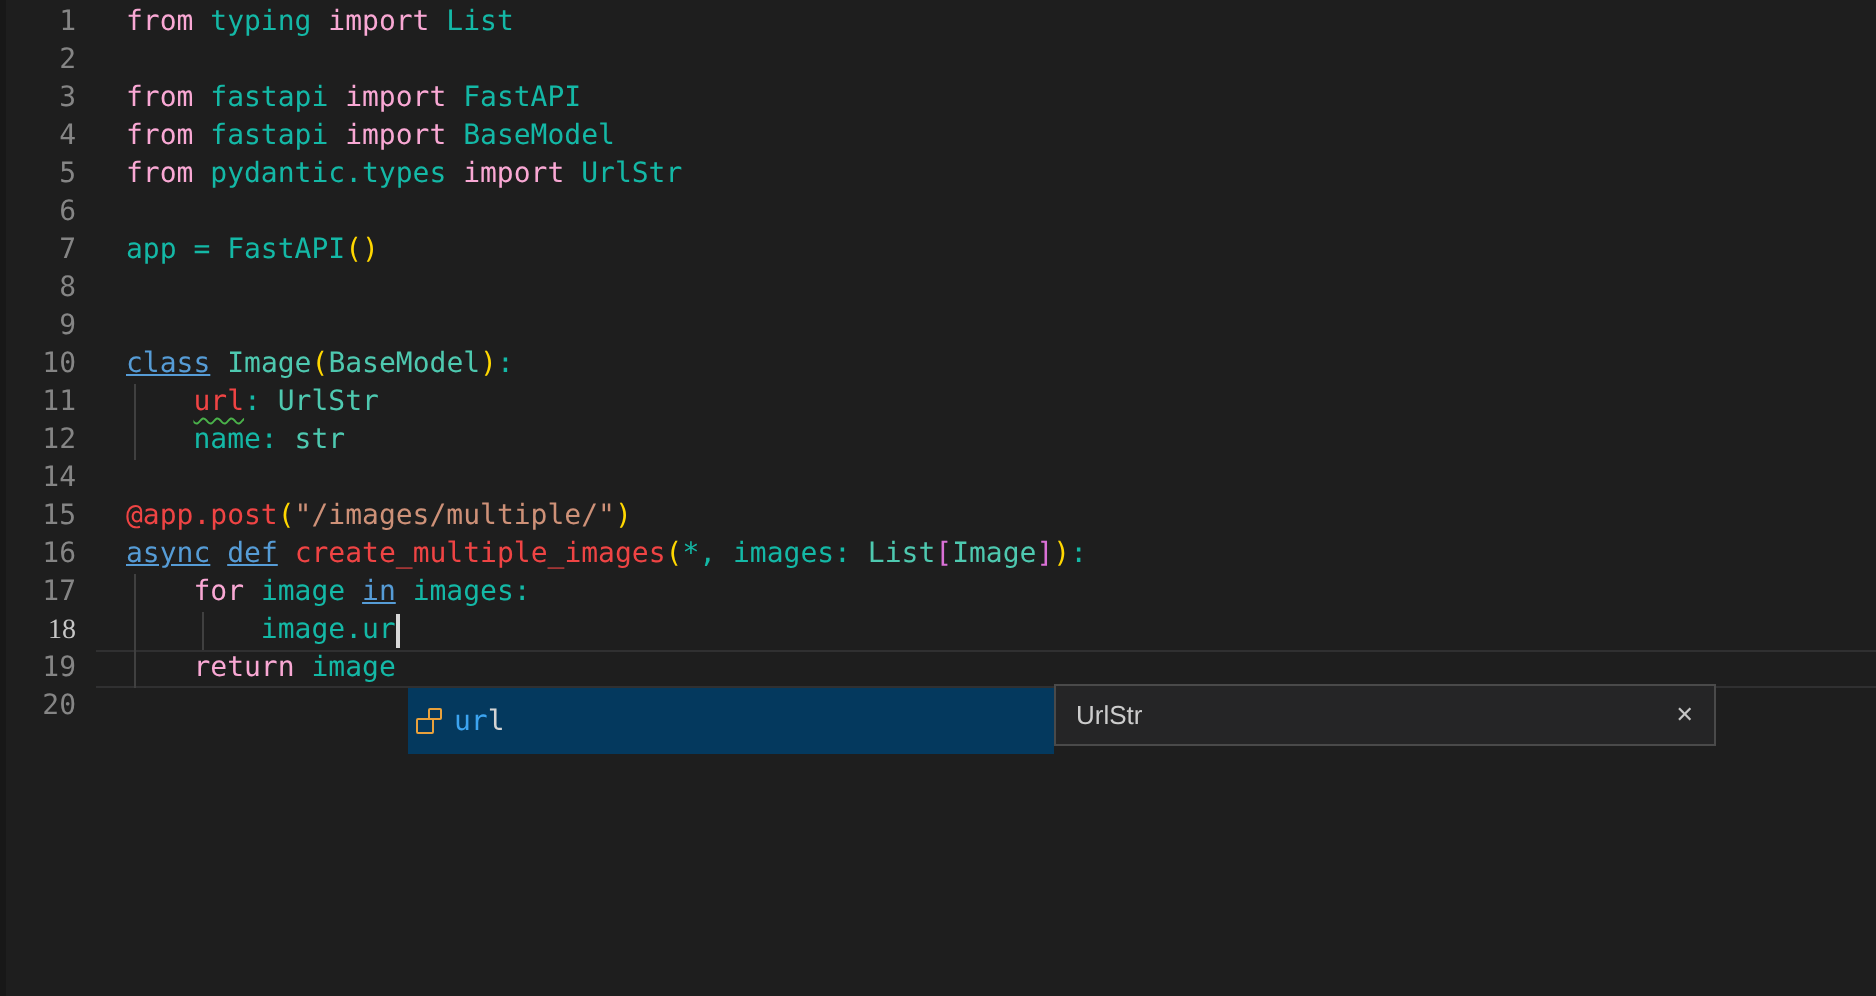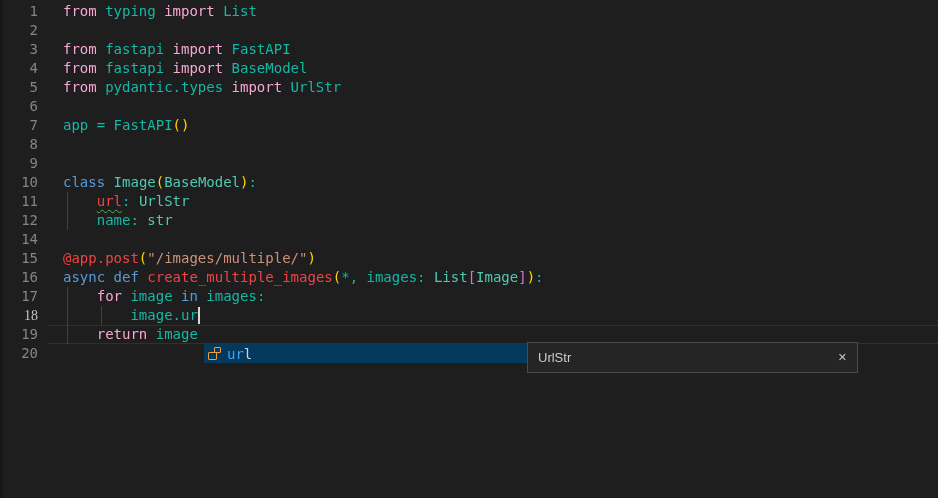--- a/index.html
+++ b/index.html
@@ -7,34 +7,34 @@
        font-family:"DejaVu Sans Mono","Liberation Mono",monospace;font-size:14px;}
   .edge-strip{position:absolute;left:0;top:0;width:3px;height:100%;background:#181818;}
   .lines{position:absolute;top:2px;left:0;right:0;}
   .row{position:relative;height:19px;line-height:19px;white-space:pre;}
   .gutter{position:absolute;left:0;top:0;width:38px;text-align:right;color:#858585;
           -webkit-user-select:none;user-select:none;}
   .gutter.active{color:#c6c6c6;font-family:Liberation Serif, serif;}
   .code{position:absolute;left:63px;top:0;color:#d4d4d4;}
   .code span{white-space:pre;}
   .kw{color:#f9a8d4;}
-  .kw2{color:#569cd6;}
+  .kw2{color:#569cd6;text-decoration:underline;}
   .type{color:#4ec9b0;}
   .str{color:#ce9178;}
   .fn{color:#ef4444;}
   .b1{color:#ffd700;}
   .b2{color:#da70d6;}
   .txt{color:#14b8a6;}
   .sq{color:#ef4444;text-decoration:underline wavy #4ab34a;
       text-decoration-thickness:1px;text-underline-offset:3px;}
   .guide{position:absolute;top:0;width:1px;height:19px;background:#404040;}
   .cursor{position:absolute;top:1px;width:2px;height:17px;background:#d8d8d8;}
   .line-highlight{position:absolute;left:48px;right:0;height:19px;box-sizing:border-box;
       border-top:1px solid #303031;border-bottom:1px solid #303031;pointer-events:none;}
-  .suggest-row{position:absolute;left:204px;top:344px;width:323px;height:19px;
+  .suggest-row{position:absolute;left:204px;top:344px;width:323px;height:33px;
       background:#04395e;display:flex;align-items:center;z-index:5;cursor:pointer;}
   .icon-field{position:relative;width:14px;height:13px;margin:0 5px 0 4px;flex:0 0 auto;}
   .icon-field .big{position:absolute;left:0;bottom:0;width:7px;height:6px;
       border:1.5px solid #e8a13c;border-radius:1px;background:transparent;}
   .icon-field .small{position:absolute;right:1px;top:0;width:5px;height:4px;
       border:1.5px solid #e8a13c;border-radius:1px;background:#04395e;}
   .match{color:#3ca4f0;}
   .rest{color:#d4d4d4;}
   .suggest-detail{position:absolute;left:527px;top:342px;width:331px;height:31px;
       box-sizing:border-box;background:#252526;border:1px solid #4a4a4a;z-index:6;

